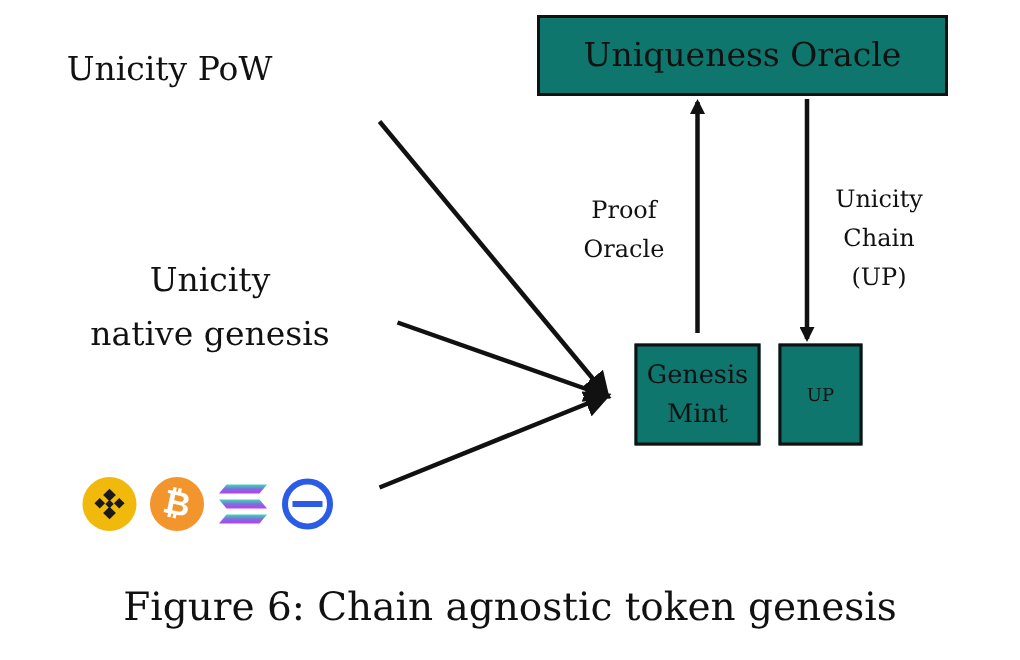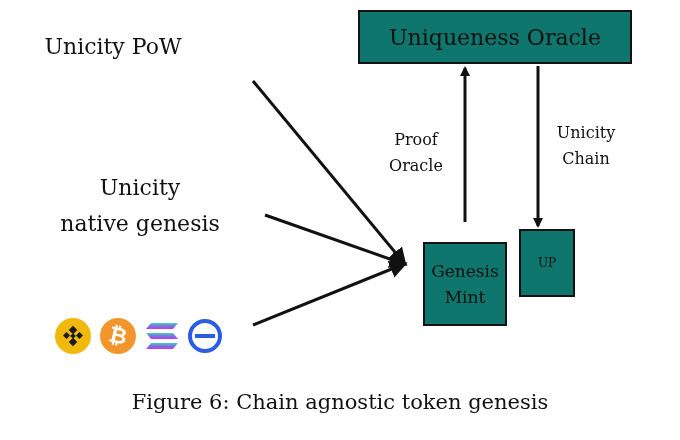--- a/index.html
+++ b/index.html
@@ -4,25 +4,25 @@
 <style>
   html, body { margin: 0; padding: 0; background: #ffffff; }
   body { width: 680px; height: 440px; position: relative; overflow: hidden;
          font-family: "DejaVu Serif", "Liberation Serif", serif; color: #111; }
   .lbl { position: absolute; text-align: center; white-space: nowrap; line-height: 1.2; }
   .src-pow { left: 8px; top: 28px; width: 210px; font-size: 22px; line-height: 38px; }
   .src-native { left: 55px; top: 170px; width: 170px; font-size: 22px; line-height: 36px; }
   .box { position: absolute; border: 2.5px solid #111; box-sizing: border-box;
          display: flex; align-items: center; justify-content: center; text-align: center; background: #0f766e; }
   .oracle { left: 358px; top: 10px; width: 274px; height: 54px; font-size: 22px; }
-  .genesis { left: 423px; top: 242px; width: 84px; height: 84px; font-size: 17px; line-height: 26px; flex-direction: column; }
+  .genesis { left: 423px; top: 229px; width: 84px; height: 68px; font-size: 17px; line-height: 26px; flex-direction: column; }
   .up { left: 519px; top: 229px; width: 56px; height: 68px; font-size: 12px; }
   .mint { left: 376px; top: 127px; width: 80px; font-size: 16px; line-height: 26px; }
   .proof { left: 546px; top: 120px; width: 80px; font-size: 16px; line-height: 26px; }
-  .caption { left: 0; top: 390px; width: 680px; font-size: 21px; }
+  .caption { left: 0; top: 390px; width: 680px; font-size: 26px; }
   svg.arrows { position: absolute; left: 0; top: 0; }
   .coins { position: absolute; left: 55px; top: 318px; display: flex; gap: 9px; align-items: center; }
   .coin { width: 36px; height: 36px; border-radius: 50%; display: flex; align-items: center; justify-content: center; }
 </style>
 </head>
 <body>
 
 <svg class="arrows" width="680" height="440">
   <defs>
     <marker id="ah" markerWidth="10" markerHeight="10" refX="8" refY="5" orient="auto" markerUnits="userSpaceOnUse">
@@ -85,20 +85,21 @@
 <div class="box oracle">Uniqueness Oracle</div>
 
 <div class="lbl mint">
   <div>Proof</div>
   <div>Oracle</div>
 </div>
 
 <div class="lbl proof">
   <div>Unicity</div>
   <div>Chain</div>
+  <div>(UP)</div>
 </div>
 
 <div class="box genesis">
   <div>Genesis</div>
   <div>Mint</div>
 </div>
 
 <div class="box up">UP</div>
 
 <div class="lbl caption">Figure 6:  Chain agnostic token genesis</div>

